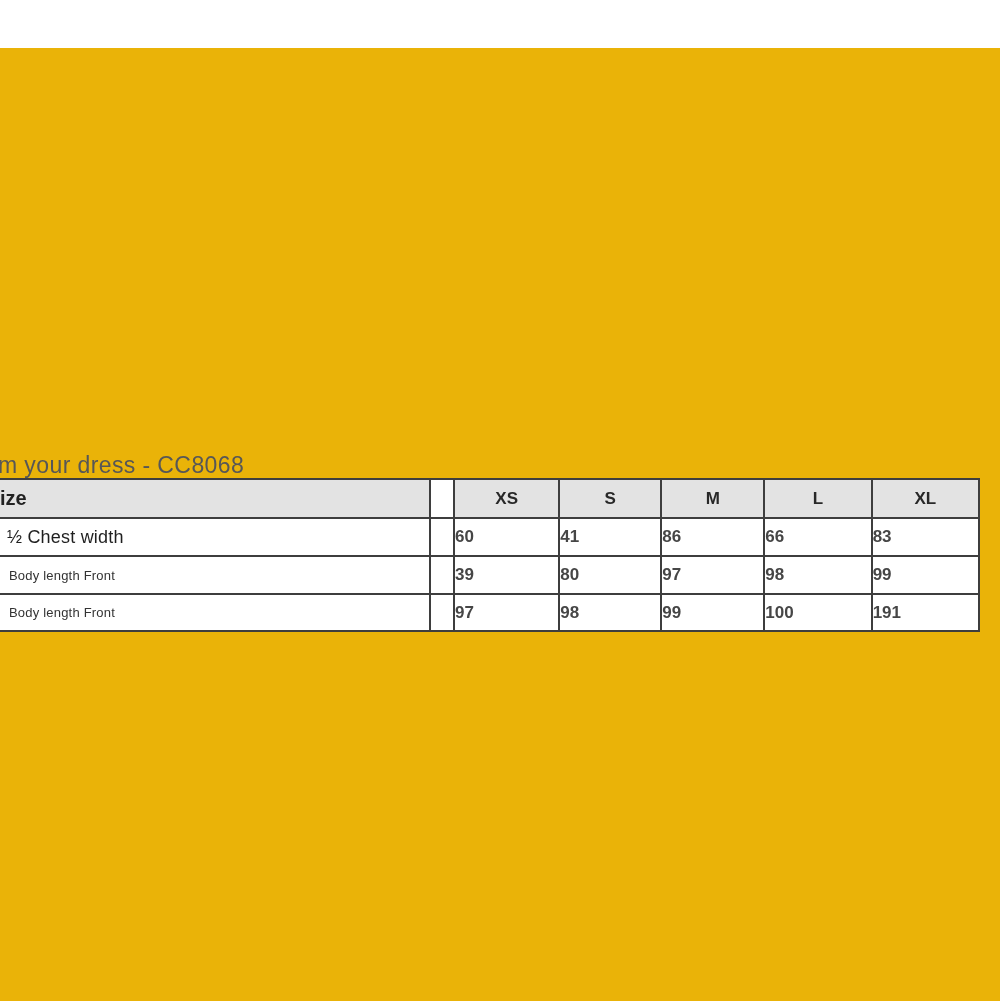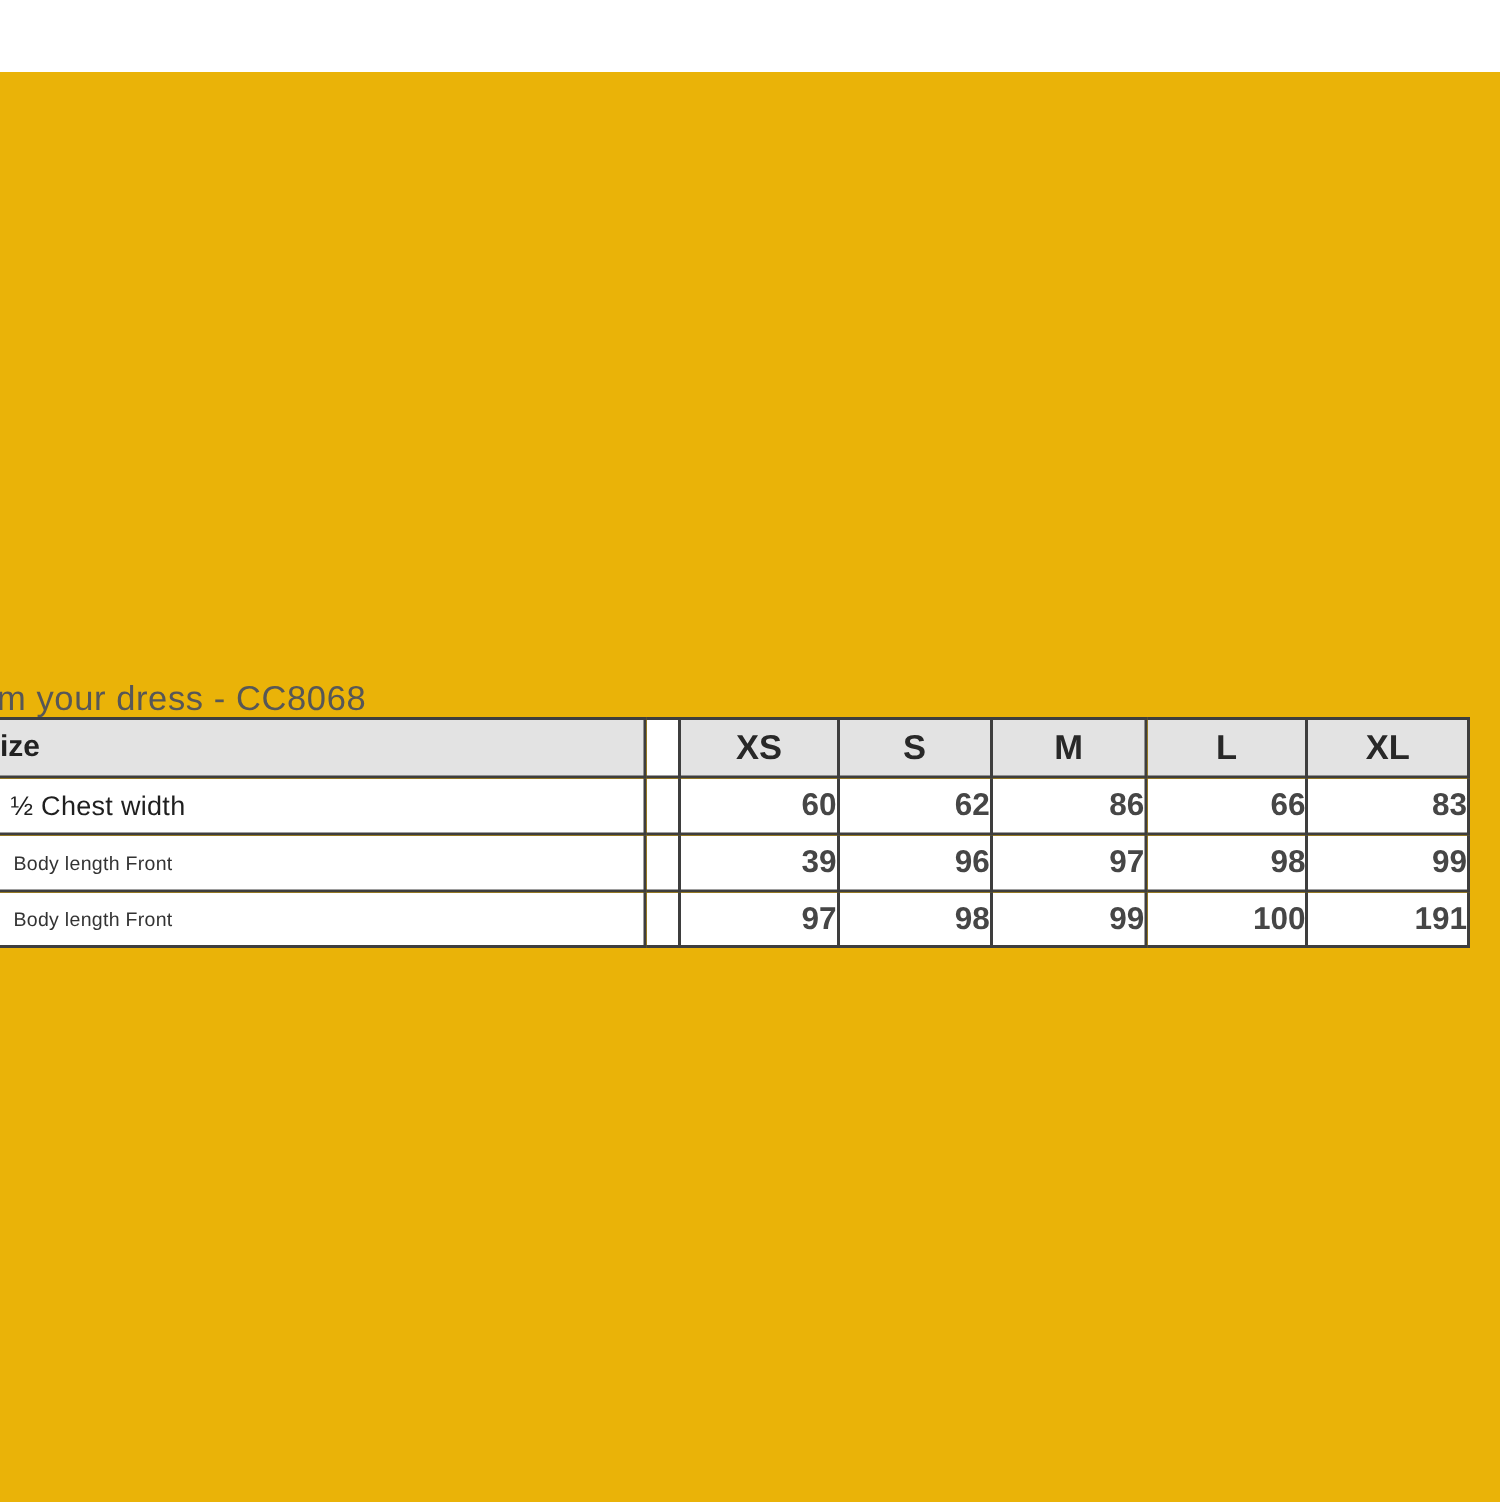--- a/index.html
+++ b/index.html
@@ -33,34 +33,34 @@
     border: 2px solid var(--border-color, #3e3e3e);
     padding: 0;
     vertical-align: middle;
     overflow: hidden;
     white-space: nowrap;
   }
   .size-table thead th {
     background: var(--header-bg, #e3e3e3);
     color: #282828;
     font-weight: bold;
-    font-size: 23px;
+    font-size: 17px;
     text-align: center;
   }
   .size-table thead th.label-cell {
     text-align: left;
     padding-left: 18px;
     font-size: 20px;
     color: #222222;
   }
   .size-table th.gap-cell, .size-table td.gap-cell { background: #ffffff; }
   .size-table td.num-cell {
-    text-align: right;
+    text-align: left;
     font-weight: bold;
-    font-size: 21px;
+    font-size: 17px;
     color: #464646;
     background: #ffffff;
   }
   .size-table td.label-cell { background: #ffffff; text-align: left; }
   .size-table td.label-lg {
     font-size: 18px;
     color: #1f1f1f;
     padding-left: 25px;
     letter-spacing: 0.2px;
   }
@@ -97,30 +97,30 @@
         <th>M</th>
         <th>L</th>
         <th>XL</th>
       </tr>
     </thead>
     <tbody>
       <tr style="height:38px">
         <td class="label-cell label-lg">½ Chest width</td>
         <td class="gap-cell"></td>
         <td class="num-cell">60</td>
-        <td class="num-cell">62</td>
+        <td class="num-cell">41</td>
         <td class="num-cell">86</td>
         <td class="num-cell">66</td>
         <td class="num-cell">83</td>
       </tr>
       <tr style="height:38px">
         <td class="label-cell label-sm">Body length Front</td>
         <td class="gap-cell"></td>
         <td class="num-cell">39</td>
-        <td class="num-cell">96</td>
+        <td class="num-cell">80</td>
         <td class="num-cell">97</td>
         <td class="num-cell">98</td>
         <td class="num-cell">99</td>
       </tr>
       <tr style="height:37px">
         <td class="label-cell label-sm">Body length Front</td>
         <td class="gap-cell"></td>
         <td class="num-cell">97</td>
         <td class="num-cell">98</td>
         <td class="num-cell">99</td>

